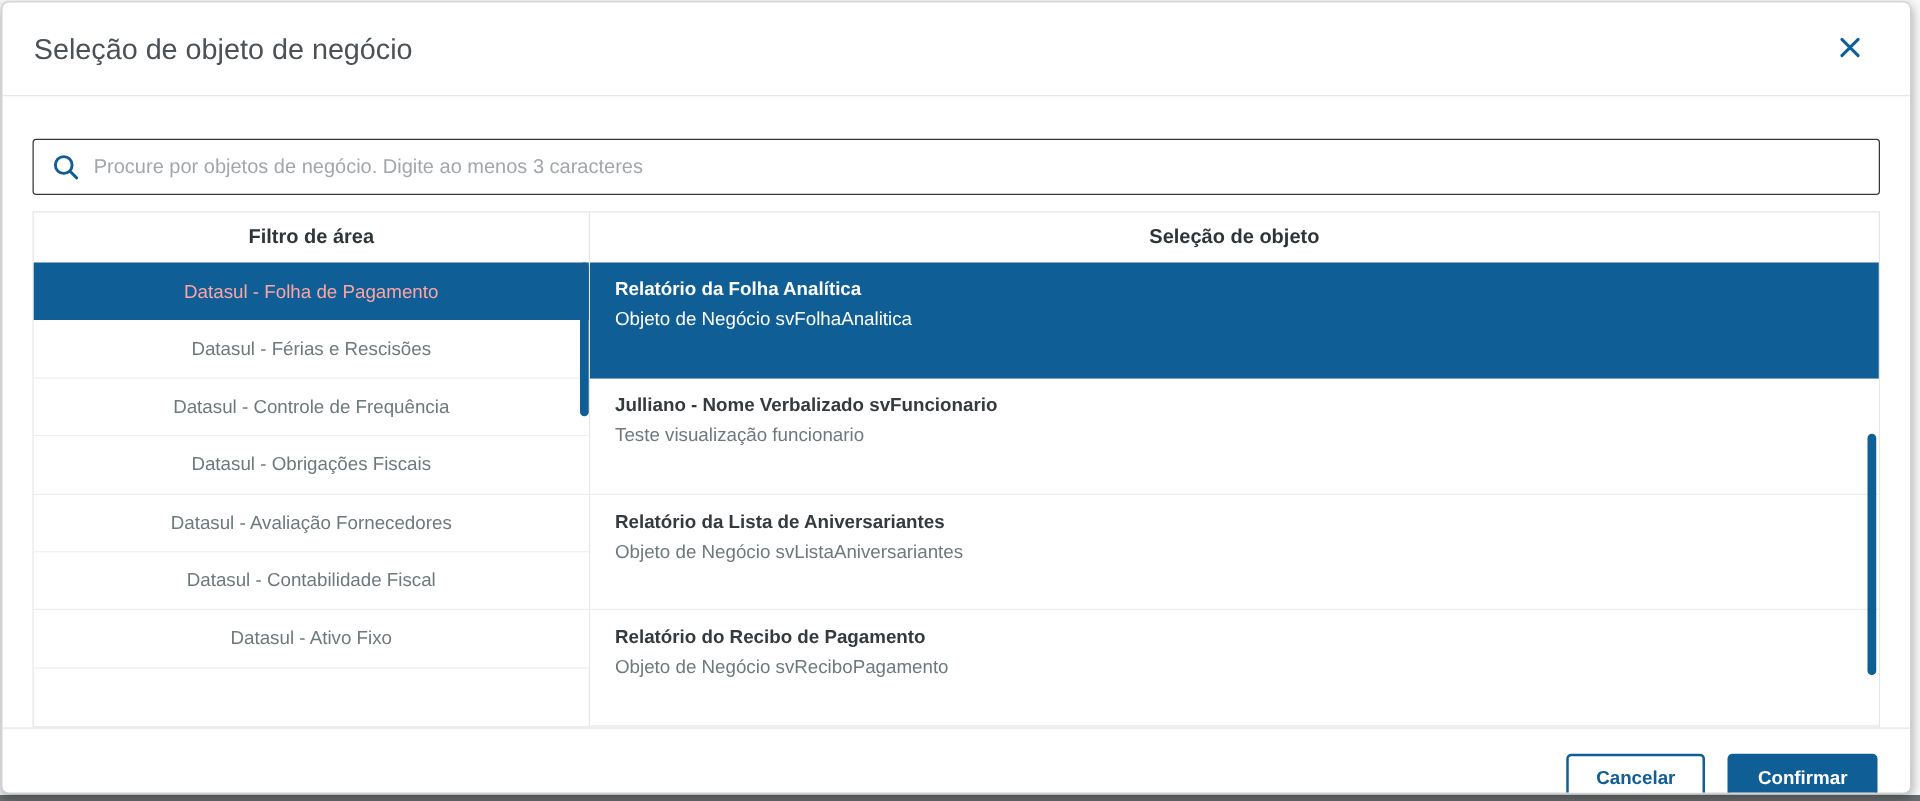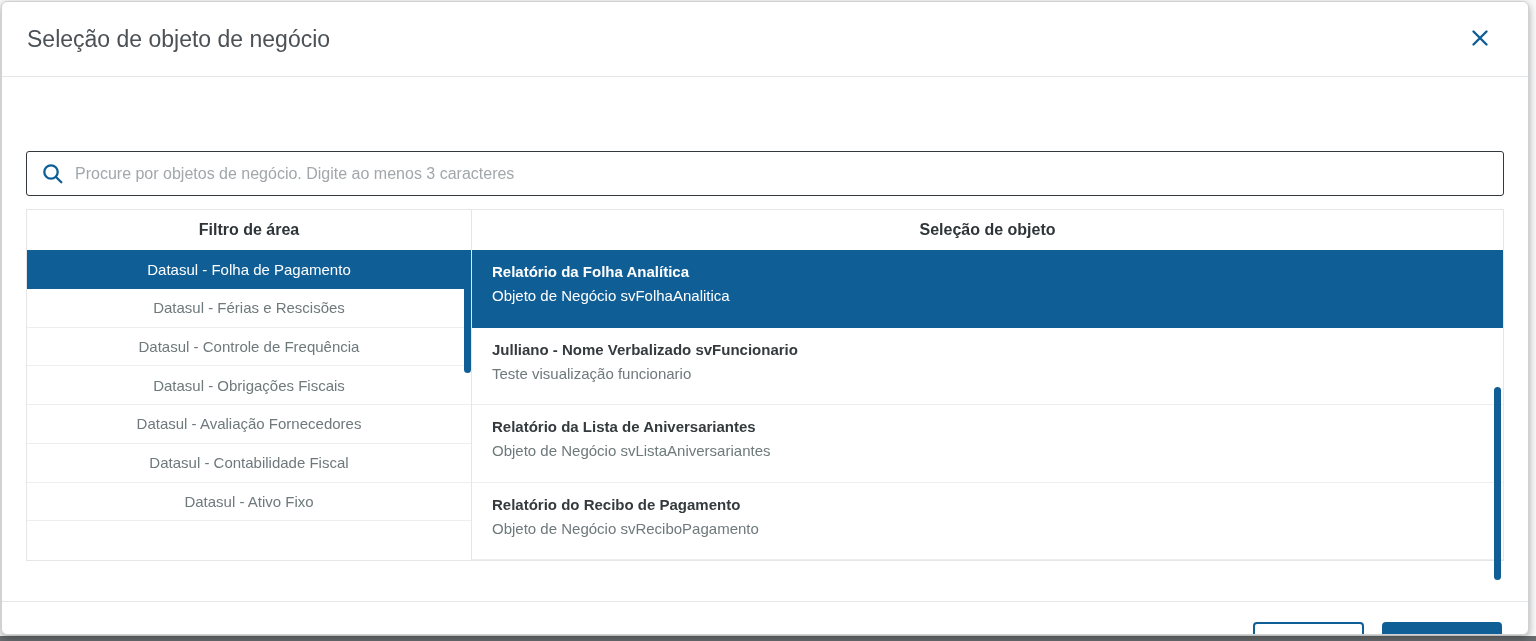--- a/index.html
+++ b/index.html
@@ -9,49 +9,49 @@
     --text-gray:#6e797c;
   }
   *{margin:0;padding:0;box-sizing:border-box;}
   html,body{width:1536px;height:641px;overflow:hidden;}
   body{font-family:"Liberation Sans",sans-serif;background:#fafafa;position:relative;}
   .bottom-strip{position:absolute;left:0;bottom:0;width:100%;height:5px;background:#6a6d6f;}
   .modal{
     position:absolute;left:1px;top:1px;width:1528px;height:634px;
     background:#ffffff;border:1px solid #cfd2d4;border-radius:6px;
     box-shadow:0 3px 9px rgba(0,0,0,0.35);
-    display:flex;flex-direction:column;z-index:2;overflow:hidden;gap:40px;
+    display:flex;flex-direction:column;z-index:2;overflow:hidden;
   }
   
   .modal-header{height:75px;flex:0 0 75px;display:flex;align-items:center;
     padding:0 34px 0 25px;border-bottom:1px solid var(--border-light);}
   .modal-title{font-size:23px;font-weight:400;color:#4b5156;}
   .close-btn{margin-left:auto;background:none;border:none;cursor:pointer;
     width:28px;height:28px;display:flex;align-items:center;justify-content:center;}
   
   .modal-body{flex:1;padding:34px 24px 0 24px;display:flex;flex-direction:column;}
   .search-box{height:45px;border:1px solid #33383c;border-radius:3px;
     display:flex;align-items:center;padding:0 14px;background:#fff;}
   .search-box .ph{margin-left:10px;font-size:16px;color:#a1a7aa;flex:1;
     border:none;outline:none;background:transparent;font-family:inherit;}
   .search-box .ph::placeholder{color:#a1a7aa;opacity:1;}
-  .lists{margin-top:13px;border:1px solid var(--border-light);height:352px;
+  .lists{margin-top:13px;border:1px solid var(--border-light);height:413px;
     display:flex;flex-direction:column;justify-content:space-between;}
   .list-headers{height:40px;flex:0 0 40px;display:flex;}
   .col-header{display:flex;align-items:center;justify-content:center;
     font-size:16px;font-weight:600;color:#2e3538;}
   .col-header.left{width:445px;border-right:1px solid var(--border-light);}
   .col-header.right{flex:1;}
   .list-row{flex:1;display:flex;min-height:0;}
   .area-list{width:445px;border-right:1px solid var(--border-light);
     display:grid;grid-template-rows:repeat(8,1fr);position:relative;}
   .area-item{display:flex;align-items:center;justify-content:center;
     font-size:15px;color:var(--text-gray);border-bottom:1px solid #eceeef;cursor:pointer;background:#fff;}
   .area-item:last-child{border-bottom:none;}
-  .area-item.selected{background:var(--primary);color:#ffffff;border-bottom:none;}
+  .area-item.selected{background:var(--primary);color:#fca5a5;border-bottom:none;}
   .object-list{flex:1;display:grid;grid-template-rows:repeat(4,1fr);position:relative;}
   .object-item{padding:10px 0 0 20px;border-bottom:1px solid #eceeef;cursor:pointer;background:#fff;}
   .object-item:last-child{border-bottom:none;}
   .object-item .title{font-size:15px;font-weight:700;color:#343a3d;line-height:24px;}
   .object-item .subtitle{font-size:15px;font-weight:400;color:var(--text-gray);line-height:24px;}
   .object-item.selected{background:var(--primary);border-bottom:none;}
   .object-item.selected .title,.object-item.selected .subtitle{color:#ffffff;}
   .scroll-thumb{position:absolute;width:7px;background:var(--primary);border-radius:4px;z-index:3;cursor:grab;}
   .thumb-left{right:0;top:0;height:123px;}
   .thumb-right{right:2px;top:137px;height:193px;}

